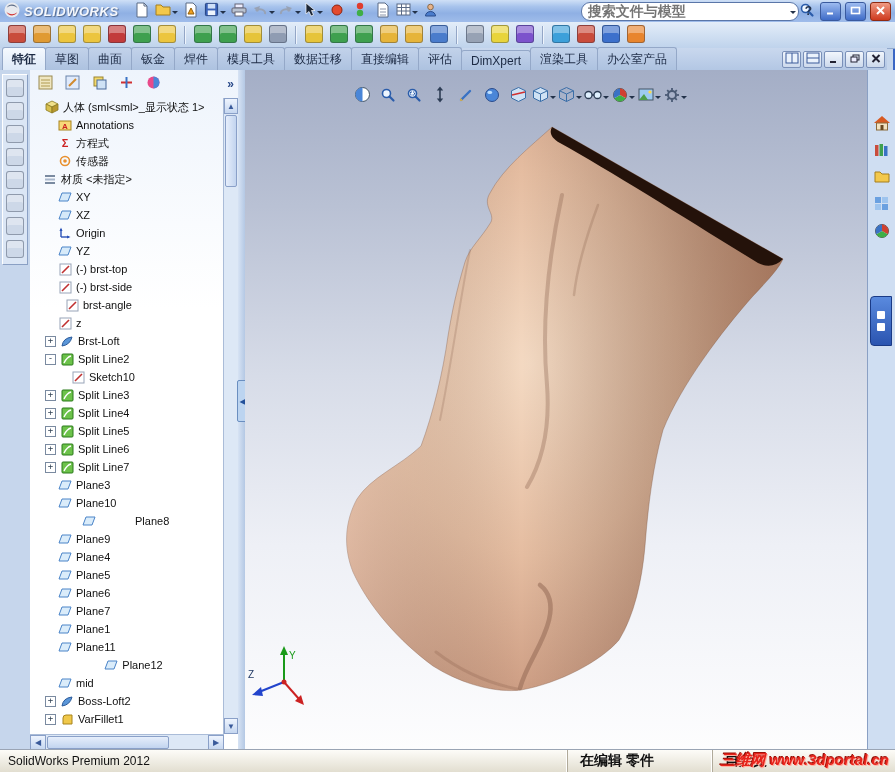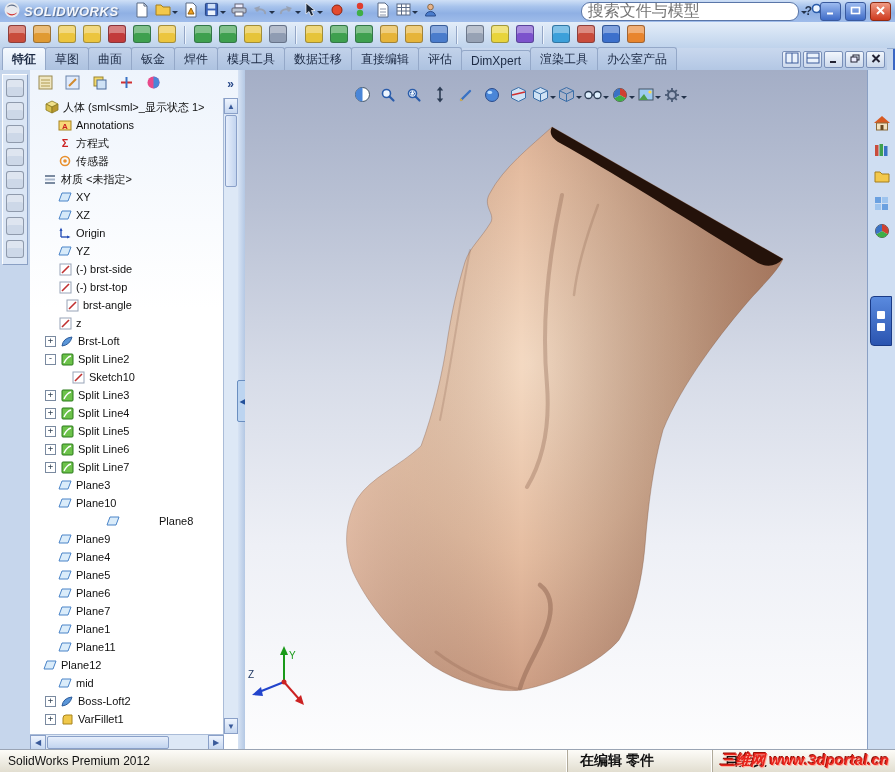--- a/index.html
+++ b/index.html
@@ -12,22 +12,22 @@
     background:linear-gradient(180deg,#cfe0f6 0%,#a7c3ec 30%,#8fb0e4 60%,#9fbcea 100%);
     display:flex;align-items:center;padding:0 4px;gap:2px;border-bottom:1px solid #7e9cc8;}
   .brand{display:flex;align-items:center;gap:4px;margin-right:10px;}
   .brand-text{font-weight:bold;font-style:italic;color:#f5f7fb;font-size:13px;
     text-shadow:1px 1px 1px #51688e;letter-spacing:.5px;}
   .tbtn{height:20px;min-width:20px;display:flex;align-items:center;justify-content:center;
     border-radius:2px;padding:0 1px;}
   .dd{width:0;height:0;border:3px solid transparent;border-top-color:#23324a;margin-left:1px;margin-top:6px;}
   .searchbox{margin-left:auto;display:flex;align-items:center;background:#fff;
     border:1px solid #5a76a8;border-radius:9px;height:17px;width:208px;padding:0 4px;gap:3px;}
-  .searchbox input{border:none;outline:none;flex:1;font-size:16px;color:#333;
-    font-family:"Liberation Sans",sans-serif;background:transparent;}
+  .searchbox input{border:none;outline:none;flex:1;font-size:14px;color:#333;
+    font-family:"Liberation Sans",sans-serif;background:transparent;font-weight:bold;}
   .helpbtn{color:#24344e;font-weight:bold;margin:0 4px;}
   .winbtn{width:19px;height:17px;border-radius:3px;border:1px solid #3a5a9e;margin-left:2px;
     background:linear-gradient(#9dbbf0,#3f6cc8);display:flex;align-items:center;justify-content:center;}
   .winbtn.close{background:linear-gradient(#f09a84,#ce3a1e);border-color:#8e2a12;}
   
   .toolbar2{position:absolute;top:22px;left:0;right:0;height:26px;
     background:linear-gradient(#e3edf9,#bfd3ec);border-bottom:1px solid #93aacd;
     display:flex;align-items:center;padding:0 6px;gap:3px;}
   .cbox{width:16px;height:16px;border-radius:3px;border:1px solid rgba(30,40,60,.35);
     box-shadow:inset 0 7px rgba(255,255,255,.35);display:inline-block;}
@@ -513,31 +513,31 @@
             <span class="tlabel">YZ</span>
           </div>
           <div class="tree-row" style="padding-left: 15px;">
             <span class="texp empty"></span>
             <span class="ticon">
               <svg width="13" height="13">
                 <rect x="1" y="1" width="11" height="11" fill="#fff" stroke="#98a4b8"></rect>
                 <line x1="3" y1="10" x2="10" y2="3" stroke="#c03030" stroke-width="1.6"></line>
               </svg>
             </span>
-            <span class="tlabel">(-) brst-side</span>
+            <span class="tlabel">(-) brst-top</span>
           </div>
           <div class="tree-row" style="padding-left: 15px;">
             <span class="texp empty"></span>
             <span class="ticon">
               <svg width="13" height="13">
                 <rect x="1" y="1" width="11" height="11" fill="#fff" stroke="#98a4b8"></rect>
                 <line x1="3" y1="10" x2="10" y2="3" stroke="#c03030" stroke-width="1.6"></line>
               </svg>
             </span>
-            <span class="tlabel">(-) brst-top</span>
+            <span class="tlabel">(-) brst-side</span>
           </div>
           <div class="tree-row" style="padding-left: 22px;">
             <span class="texp empty"></span>
             <span class="ticon">
               <svg width="13" height="13">
                 <rect x="1" y="1" width="11" height="11" fill="#fff" stroke="#98a4b8"></rect>
                 <line x1="3" y1="10" x2="10" y2="3" stroke="#c03030" stroke-width="1.6"></line>
               </svg>
             </span>
             <span class="tlabel">brst-angle</span>
@@ -642,21 +642,21 @@
           </div>
           <div class="tree-row" style="padding-left: 15px;">
             <span class="texp empty"></span>
             <span class="ticon">
               <svg width="14" height="12">
                 <polygon points="4,2 13,2 10,10 1,10" fill="rgba(150,200,240,0.35)" stroke="#4a84c8"></polygon>
               </svg>
             </span>
             <span class="tlabel">Plane10</span>
           </div>
-          <div class="tree-row" style="padding-left: 28px; gap: 38px;">
+          <div class="tree-row" style="padding-left: 4px; gap: 38px;">
             <span class="texp empty"></span>
             <span class="ticon">
               <svg width="14" height="12">
                 <polygon points="4,2 13,2 10,10 1,10" fill="rgba(150,200,240,0.35)" stroke="#4a84c8"></polygon>
               </svg>
             </span>
             <span class="tlabel">Plane8</span>
           </div>
           <div class="tree-row" style="padding-left: 15px;">
             <span class="texp empty"></span>
@@ -714,21 +714,21 @@
           </div>
           <div class="tree-row" style="padding-left: 15px;">
             <span class="texp empty"></span>
             <span class="ticon">
               <svg width="14" height="12">
                 <polygon points="4,2 13,2 10,10 1,10" fill="rgba(150,200,240,0.35)" stroke="#4a84c8"></polygon>
               </svg>
             </span>
             <span class="tlabel">Plane11</span>
           </div>
-          <div class="tree-row" style="">
+          <div class="tree-row" style=" justify-content: center;">
             <span class="texp empty"></span>
             <span class="ticon">
               <svg width="14" height="12">
                 <polygon points="4,2 13,2 10,10 1,10" fill="rgba(150,200,240,0.35)" stroke="#4a84c8"></polygon>
               </svg>
             </span>
             <span class="tlabel">Plane12</span>
           </div>
           <div class="tree-row" style="padding-left: 15px;">
             <span class="texp empty"></span>

